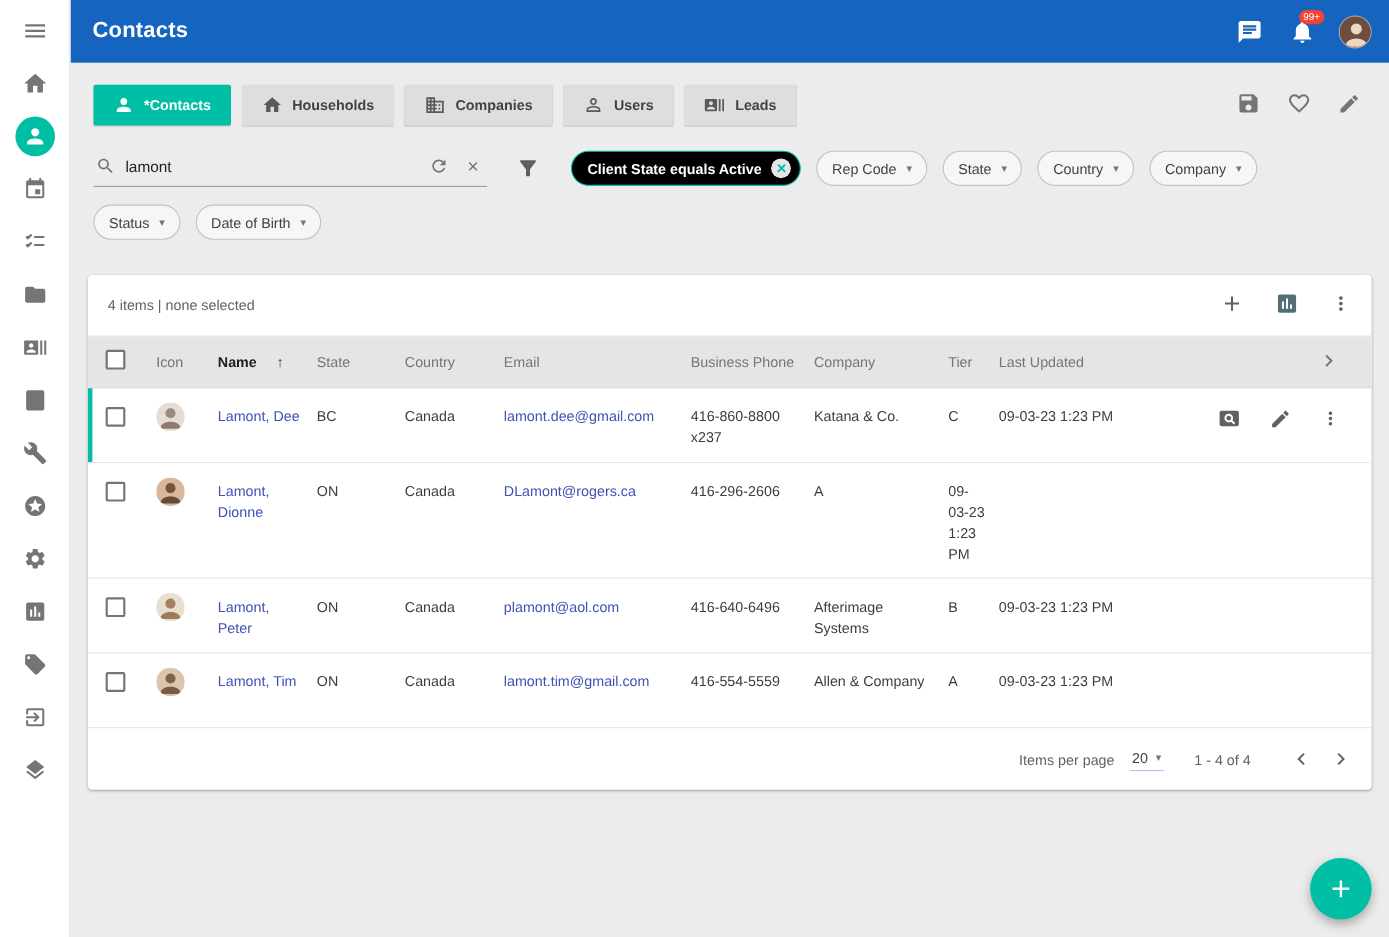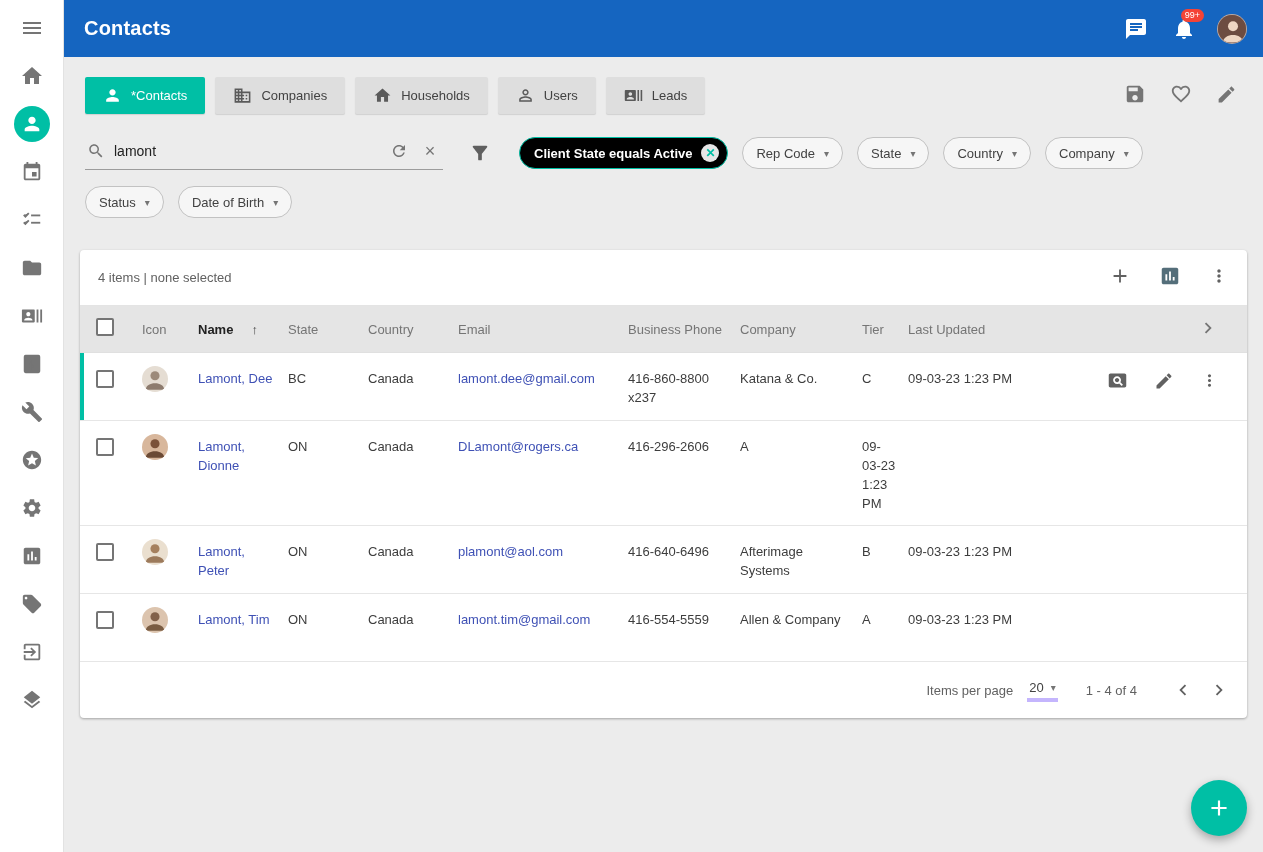--- a/index.html
+++ b/index.html
@@ -23,21 +23,21 @@
   .topbar-right { margin-left:auto; display:flex; align-items:center; gap:6px; }
   .top-icon-btn { width:42px; height:42px; display:flex; align-items:center; justify-content:center; position:relative; }
   .top-icon-btn svg { fill:#fff; }
   .notif-badge { position:absolute; top:1px; right:1px; background:#f44336; color:#fff; font-size:9px; font-weight:normal; border-radius:9px; padding:2px 4px; line-height:1; }
   .top-avatar { width:30px; height:30px; border-radius:50%; background:#8d6e63; overflow:hidden; display:block; border:1px solid rgba(255,255,255,.4); }
 
   .content { flex:1; padding:20px 16px 0 16px; position:relative; }
 
   
   .tabs-row { display:flex; align-items:center; gap:10px; padding-left:5px; }
-  .tab { height:37px; display:flex; align-items:center; gap:9px; padding:0 18px; background:#dedede; border-radius:2px; font-size:13px; font-weight:normal; color:#424242; box-shadow:0 1px 1px rgba(0,0,0,.12); }
+  .tab { height:37px; display:flex; align-items:center; gap:9px; padding:0 18px; background:#dedede; border-radius:2px; font-size:13px; font-weight:bold; color:#424242; box-shadow:0 1px 1px rgba(0,0,0,.12); }
   .tab svg { fill:#5a5a5a; }
   .tab.active { background:#00bfa5; color:#fff; }
   .tab.active svg { fill:#fff; }
   .tabs-right { margin-left:auto; display:flex; align-items:center; gap:24px; padding-right:10px; }
   .tabs-right svg { fill:#757575; }
 
   
   .filter-area { margin-top:22px; padding-left:5px; }
   .frow { display:flex; align-items:center; }
   .frow.second { margin-top:16px; }
@@ -74,21 +74,21 @@
   .trow { min-height:68px; border-bottom:1px solid #e6e6e6; align-items:start; padding-top:16px; padding-bottom:12px; color:#3d3d3d; position:relative; }
   .trow.selected { box-shadow:inset 4px 0 0 #00bfa5; }
   .trow a { color:#3f51b5; text-decoration:none; cursor:pointer; }
   .cell-cb { padding-top:1px; }
   .checkbox { width:18px; height:18px; border:2px solid #757575; border-radius:2px; display:inline-block; background:#fff; cursor:pointer; }
   .avatar-s { width:26px; height:26px; border-radius:50%; display:block; overflow:hidden; margin-top:-3px; }
   .row-actions { justify-self:end; display:flex; align-items:center; gap:26px; padding-top:1px; }
   .row-actions svg { fill:#616161; }
 
   .tfooter { height:56px; display:flex; align-items:center; justify-content:flex-end; padding:0 10px 0 16px; font-size:13px; color:#616161; }
-  .pp-select { display:inline-flex; align-items:center; gap:7px; margin:0 28px 0 14px; border-bottom:4px solid #c4b5fd; padding:2px 2px 3px 2px; cursor:pointer; color:#424242; }
+  .pp-select { display:inline-flex; align-items:center; gap:7px; margin:0 28px 0 14px; border-bottom:1px solid #c4b5fd; padding:2px 2px 3px 2px; cursor:pointer; color:#424242; }
   .pp-select .caret { font-size:10px; color:#757575; }
   .range { margin-right:28px; }
   .pg-btn { width:36px; height:36px; display:flex; align-items:center; justify-content:center; }
   .pg-btn svg { fill:#616161; }
 
   
   .fab { position:absolute; right:16px; bottom:16px; width:56px; height:56px; border-radius:50%; background:#00bfa5; display:flex; align-items:center; justify-content:center; box-shadow:0 4px 10px rgba(0,0,0,.3); }
   .fab svg { fill:#fff; }
 </style>
 </head>
@@ -212,29 +212,29 @@
 
       <div class="tabs-row">
         <button class="tab active">
           <svg width="19" height="19" viewBox="0 0 24 24">
               <path d="M12 12c2.21 0 4-1.79 4-4s-1.79-4-4-4-4 1.79-4 4 1.79 4 4 4zm0 2c-2.67 0-8 1.34-8 4v2h16v-2c0-2.66-5.33-4-8-4z"></path>
             </svg>
           <span>*Contacts</span>
         </button>
         <button class="tab">
           <svg width="19" height="19" viewBox="0 0 24 24">
-              <path d="M12 7V3H2v18h20V7H12zM6 19H4v-2h2v2zm0-4H4v-2h2v2zm0-4H4V9h2v2zm0-4H4V5h2v2zm4 12H8v-2h2v2zm0-4H8v-2h2v2zm0-4H8V9h2v2zm0-4H8V5h2v2zm10 12h-8v-2h2v-2h-2v-2h2v-2h-2V9h8v10zm-2-8h-2v2h2v-2zm0 4h-2v2h2v-2z"></path>
-            </svg>
-          <span>Companies</span>
+              <path d="M10 20v-6h4v6h5v-8h3L12 3 2 12h3v8z"></path>
+            </svg>
+          <span>Households</span>
         </button>
         <button class="tab">
           <svg width="19" height="19" viewBox="0 0 24 24">
-              <path d="M10 20v-6h4v6h5v-8h3L12 3 2 12h3v8z"></path>
-            </svg>
-          <span>Households</span>
+              <path d="M12 7V3H2v18h20V7H12zM6 19H4v-2h2v2zm0-4H4v-2h2v2zm0-4H4V9h2v2zm0-4H4V5h2v2zm4 12H8v-2h2v2zm0-4H8v-2h2v2zm0-4H8V9h2v2zm0-4H8V5h2v2zm10 12h-8v-2h2v-2h-2v-2h2v-2h-2V9h8v10zm-2-8h-2v2h2v-2zm0 4h-2v2h2v-2z"></path>
+            </svg>
+          <span>Companies</span>
         </button>
         <button class="tab">
           <svg width="19" height="19" viewBox="0 0 24 24">
               <path d="M12 5.9c1.16 0 2.1.94 2.1 2.1s-.94 2.1-2.1 2.1S9.9 9.16 9.9 8s.94-2.1 2.1-2.1m0 9c2.97 0 6.1 1.46 6.1 2.1v1.1H5.9V17c0-.64 3.13-2.1 6.1-2.1M12 4C9.79 4 8 5.79 8 8s1.79 4 4 4 4-1.79 4-4-1.79-4-4-4zm0 9c-2.67 0-8 1.34-8 4v3h16v-3c0-2.66-5.33-4-8-4z"></path>
             </svg>
           <span>Users</span>
         </button>
         <button class="tab">
           <svg width="19" height="19" viewBox="0 0 24 24">
               <path d="M21 5v14h2V5h-2zm-4 14h2V5h-2v14zm-3-14H2c-.55 0-1 .45-1 1v12c0 .55.45 1 1 1h12c.55 0 1-.45 1-1V6c0-.55-.45-1-1-1zm-6 2.75c1.24 0 2.25 1.01 2.25 2.25S9.24 12.25 8 12.25 5.75 11.24 5.75 10 6.76 7.75 8 7.75zM12.5 17h-9v-.75c0-1.5 3-2.25 4.5-2.25s4.5.75 4.5 2.25V17z"></path>

